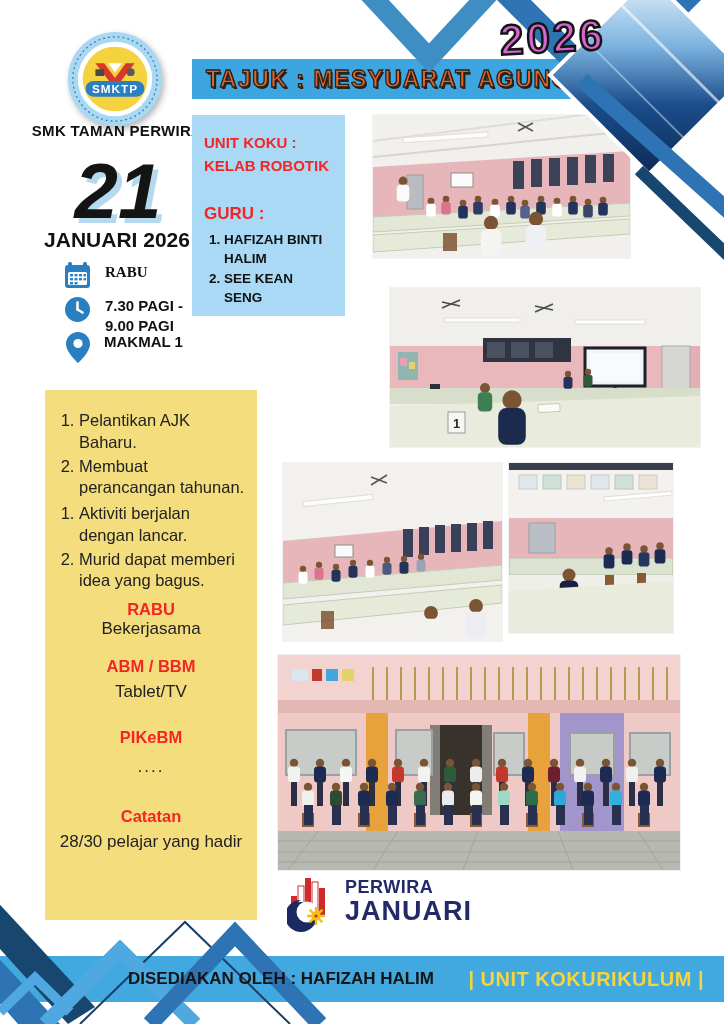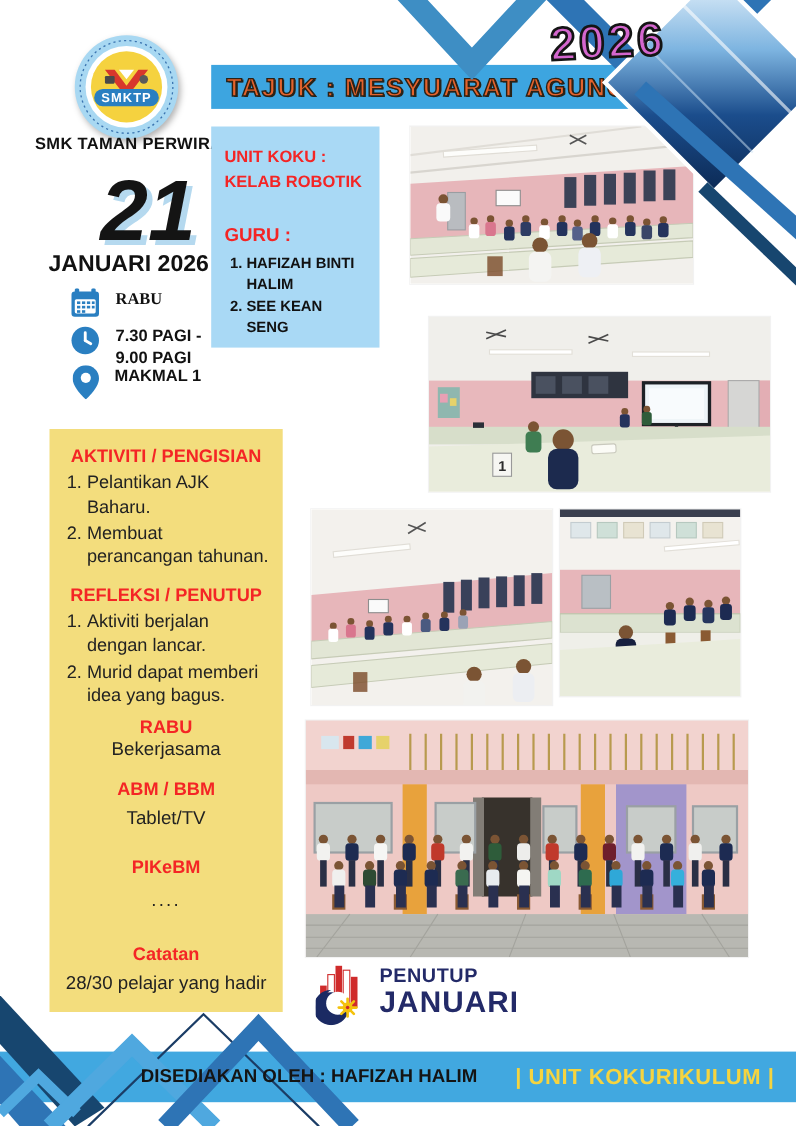--- a/index.html
+++ b/index.html
@@ -7,21 +7,21 @@
         font-family:"Liberation Sans",sans-serif;color:#111;}
   .abs{position:absolute;}
   
   .banner{left:192px;top:59px;width:506px;height:40px;background:#3DA5E0;display:flex;align-items:center;}
   .banner-text{padding-left:14px;font-size:23px;font-weight:800;letter-spacing:1.5px;color:#E4632D;
                -webkit-text-stroke:1.3px #2b2217;text-shadow:1.5px 1.5px 0 #2b2217;}
   .year-badge{left:500px;top:14px;font-size:42px;font-weight:900;letter-spacing:3px;color:#D466CE;
               -webkit-text-stroke:2.5px #141414;transform:rotate(-3deg);z-index:3;}
   
   .school-name{left:22px;top:122px;width:190px;text-align:center;font-size:15px;font-weight:800;letter-spacing:.3px;}
-  .big-day{left:58px;top:146px;width:120px;text-align:right;font-size:78px;font-weight:900;font-style:italic;
+  .big-day{left:58px;top:146px;width:120px;text-align:center;font-size:78px;font-weight:900;font-style:italic;
            color:#141414;text-shadow:5px 5px 0 #b5d9ef;}
   .month-year{left:22px;top:228px;width:190px;text-align:center;font-size:21px;font-weight:900;}
   .meta-row{display:flex;align-items:flex-start;gap:14px;}
   .meta-label{font-size:15px;font-weight:800;line-height:1.35;}
   
   .unit-box{left:192px;top:115px;width:153px;height:201px;background:#A9D9F5;box-sizing:border-box;padding:16px 10px 10px 12px;}
   .red{color:#F42525;}
   .unit-box .h{font-size:15px;font-weight:800;line-height:1.55;}
   .unit-box .guru{margin-top:26px;font-size:17px;font-weight:800;}
   .unit-box ol{margin:6px 0 0 0;padding-left:20px;font-size:13.5px;font-weight:800;line-height:1.45;}
@@ -135,26 +135,24 @@
     <div class="h red">UNIT KOKU :</div>
     <div class="h red">KELAB ROBOTIK</div>
     <div class="guru red">GURU :</div>
     <ol>
       <li>HAFIZAH BINTI HALIM</li>
       <li>SEE KEAN SENG</li>
     </ol>
   </div>
 
   <div class="abs activity-box">
-    <h3 class="red">AKTIVITI / PENGISIAN</h3>
     <ol>
       <li>Pelantikan AJK Baharu.</li>
       <li>Membuat perancangan tahunan.</li>
     </ol>
-    <h3 class="red" style="margin-top:14px;">REFLEKSI / PENUTUP</h3>
     <ol>
       <li>Aktiviti berjalan dengan lancar.</li>
       <li>Murid dapat memberi idea yang bagus.</li>
     </ol>
     <h3 class="red" style="margin-top:8px;">RABU</h3>
     <div class="center-line">Bekerjasama</div>
     <h3 class="red" style="margin-top:18px;">ABM / BBM</h3>
     <div class="center-line" style="margin-top:6px;">Tablet/TV</div>
     <h3 class="red" style="margin-top:26px;">PIKeBM</h3>
     <div class="center-line" style="margin-top:10px;letter-spacing:2px;">....</div>
@@ -462,21 +460,21 @@
           <line x1="0" y1="-8" x2="0" y2="8"></line>
             <line x1="-8" y1="0" x2="8" y2="0"></line>
           <line x1="-5.7" y1="-5.7" x2="5.7" y2="5.7"></line>
             <line x1="-5.7" y1="5.7" x2="5.7" y2="-5.7"></line>
         </g>
         <circle r="4.6" fill="#f4c20d"></circle>
           <circle r="1.6" fill="#cf2b2b"></circle>
       </g>
     </svg>
     <div class="madani-text">
-      <div class="madani-l1">PENUTUP</div>
+      <div class="madani-l1">PERWIRA</div>
       <div class="madani-l2">JANUARI</div>
     </div>
   </div>
 
   <div class="abs footer-bar"></div>
   <div class="abs footer-left">DISEDIAKAN OLEH : HAFIZAH HALIM</div>
   <div class="abs footer-right">| UNIT KOKURIKULUM |</div>
 
   <svg class="abs" style="left:0;top:894px;z-index:6;" width="360" height="130" viewBox="0 0 360 130">
     <path d="M-10,0 L95,113 L68,130 L-10,44 Z" fill="#17466f"></path>

